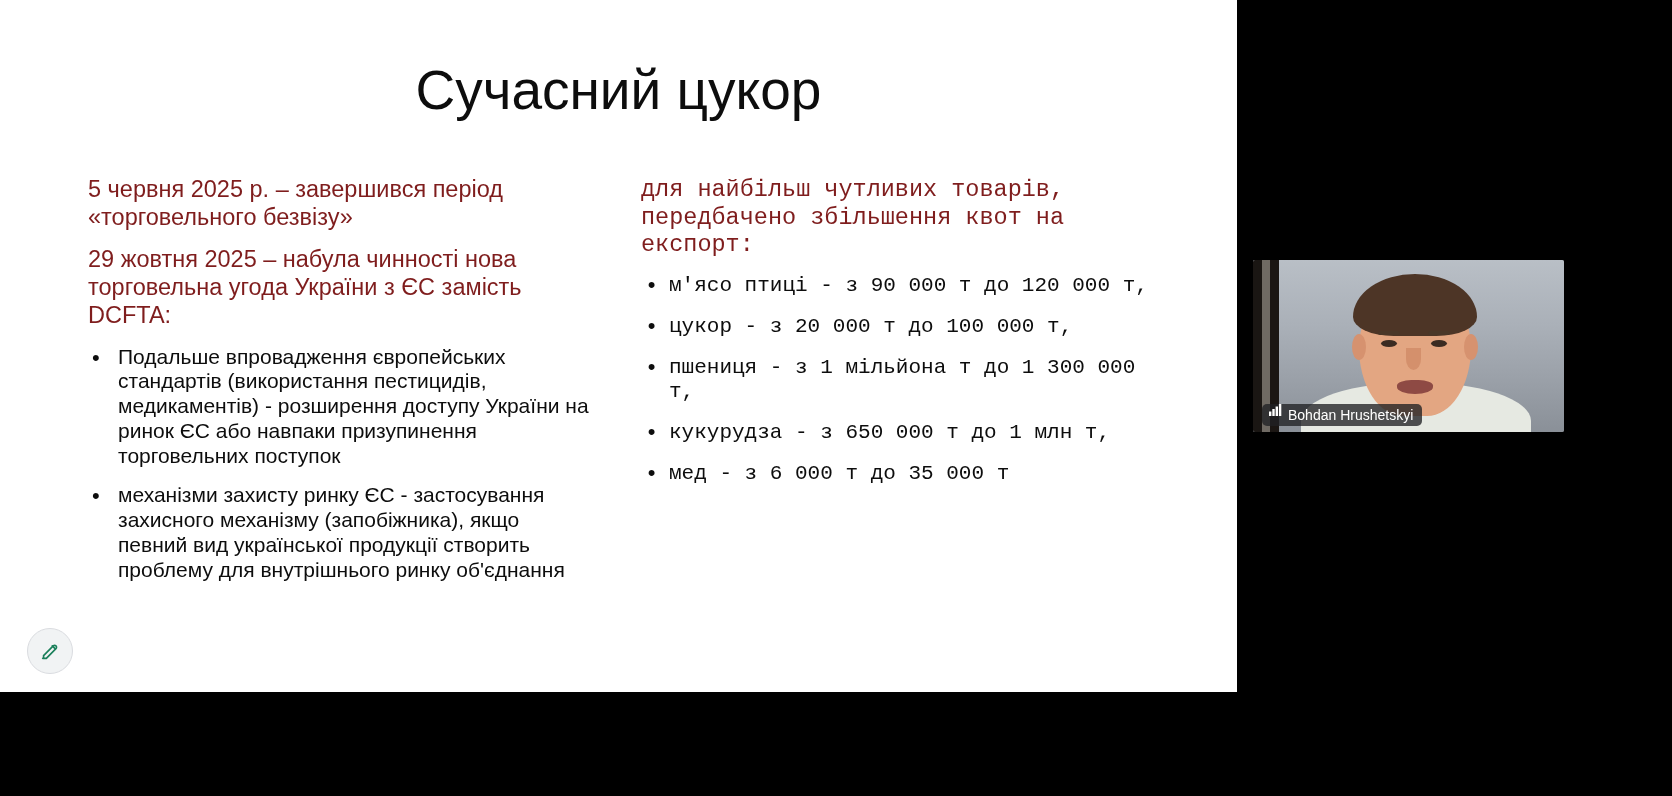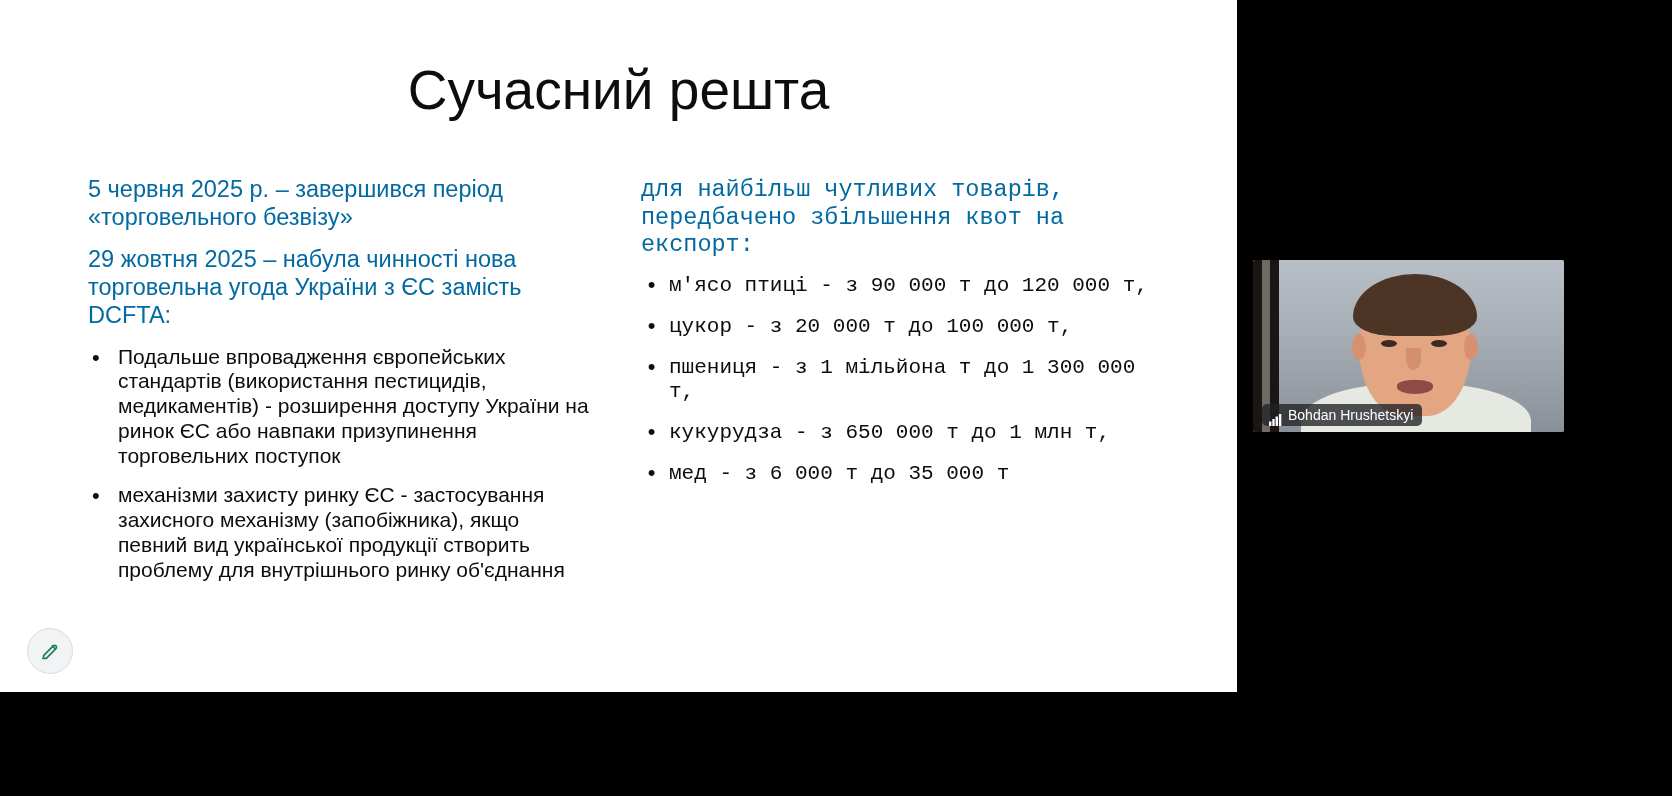--- a/index.html
+++ b/index.html
@@ -53,21 +53,21 @@
   }
 
   .col {
     width: 505px;
   }
   .col.right { width: 520px; font-family: Liberation Mono, monospace; }
 
   .para {
     font-size: 23.5px;
     line-height: 1.18;
-    color: #0369a1;
+    color: #7f1d1d;
     margin-bottom: 15px;
   }
 
   .bullets { list-style: none; }
 
   .bullet {
     position: relative;
     font-size: 21px;
     line-height: 1.18;
     color: #0d0d0d;
@@ -213,21 +213,21 @@
   }
 
   
   #video-name-badge {
     position: absolute;
     left: 9px;
     bottom: 6px;
     height: 22px;
     max-width: 290px;
     display: flex;
-    align-items: flex-end;
+    align-items: flex-start;
     gap: 6px;
     padding: 0 9px 0 7px;
     background: rgba(32,33,36,0.78);
     border-radius: 5px;
   }
   #video-name-text {
     color: #ffffff;
     font-size: 14px;
     line-height: 22px;
     white-space: nowrap;
@@ -248,21 +248,21 @@
     background: #000000;
   }
 </style>
 </head>
 <body>
 
 <div id="app">
 
   <div id="slide">
 
-    <div id="slide-title">Сучасний решта</div>
+    <div id="slide-title">Сучасний цукор</div>
 
     <div id="slide-body">
 
       <div class="col left">
 
         <div class="para">5 червня 2025 р. – завершився період «торговельного безвізу»</div>
 
         <div class="para">29 жовтня 2025 – набула чинності нова торговельна угода України з ЄС замість DCFTA:</div>
 
         <div class="bullets">

